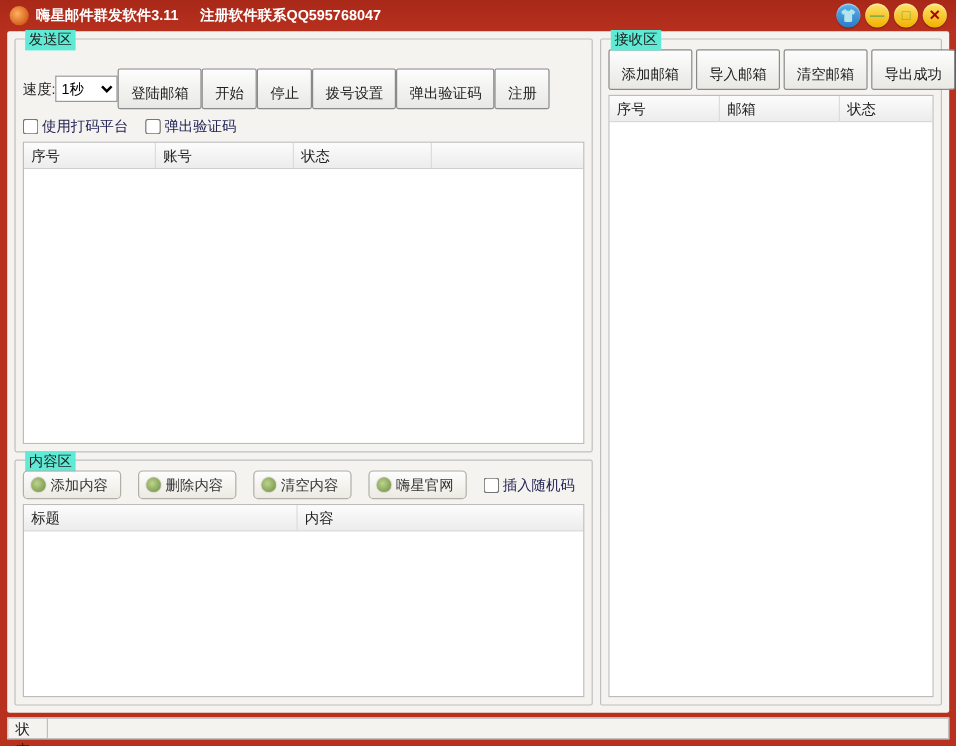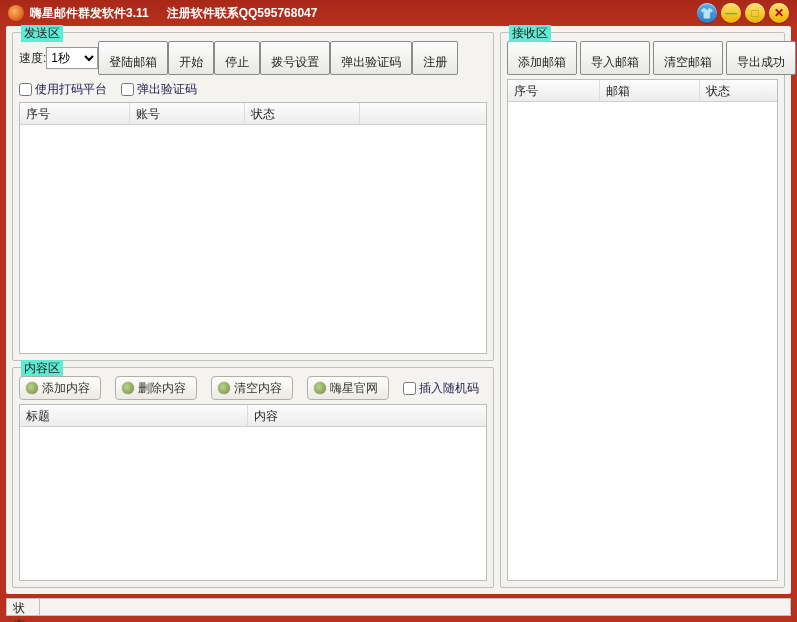--- a/index.html
+++ b/index.html
@@ -14,21 +14,21 @@
 .win-blue { background: linear-gradient(#5bb1e8,#2a7bc8); color:#fff; font-size:11px; }
 .win-min { background: linear-gradient(#ffe268,#f0b000); color:#7a4; }
 .win-max { background: linear-gradient(#ffe268,#f0b000); color:#7a4; }
 .win-close { background: linear-gradient(#ffe268,#f0b000); color:#a00; }
 .win-btn span { pointer-events:none; }
 .client { position:absolute; top:26px; left:6px; right:6px; bottom:28px; background:#f4f3ef; border-radius:2px; padding:6px; display:flex; gap:6px; }
 .left-col { flex:1; display:flex; flex-direction:column; gap:6px; min-width:0; }
 .right-col { width:285px; display:flex; flex-direction:column; }
 .group { border:1px solid #bfbfbf; border-radius:2px; padding:6px 6px 6px 6px; position:relative; background:#f4f3ef; }
 .group > .legend { position:absolute; top:-8px; left:8px; background:#5eead4; padding:0 3px; font-size:12px; color:#222; }
-.row-controls { display:flex; align-items:center; gap:0; flex-wrap:nowrap; margin-top:2px; }
+.row-controls { display:flex; align-items:center; gap:0; flex-wrap:nowrap; margin-top:18px; }
 label.plain { font-size:12px; color:#222; }
 select.speed { height:22px; width:52px; font-size:12px; border:1px solid #9a9a9a; background:#fff; }
 .btn { height:34px; padding:12px 10px; font-size:12px; border:1px solid #8a8a8a; background:linear-gradient(#fdfdfd,#e8e8e4); border-radius:2px; cursor:pointer; color:#222; white-space:nowrap; }
 .btn-fancy { height:24px; padding:0 10px 0 22px; font-size:12px; border:1px solid #b0b0a8; background:linear-gradient(#fdfdfd,#eceae2); border-radius:4px; cursor:pointer; color:#333; position:relative; }
 .btn-fancy::before { content:""; position:absolute; left:6px; top:5px; width:12px; height:12px; border-radius:50%; background:radial-gradient(circle at 40% 40%, #bcd48e, #6a8b3a); box-shadow: 0 0 1px #555; }
 .check-row { display:flex; gap:14px; margin-top:6px; align-items:flex-end; }
 .chk { display:flex; align-items:center; gap:3px; font-size:12px; color:#225; }
 .chk input { width:13px; height:13px; }
 .table { border:1px solid #bcbcbc; background:#fff; margin-top:4px; overflow:hidden; }
 .th-row { display:flex; background:linear-gradient(#fcfcfc,#ececec); border-bottom:1px solid #cfcfcf; height:22px; }

